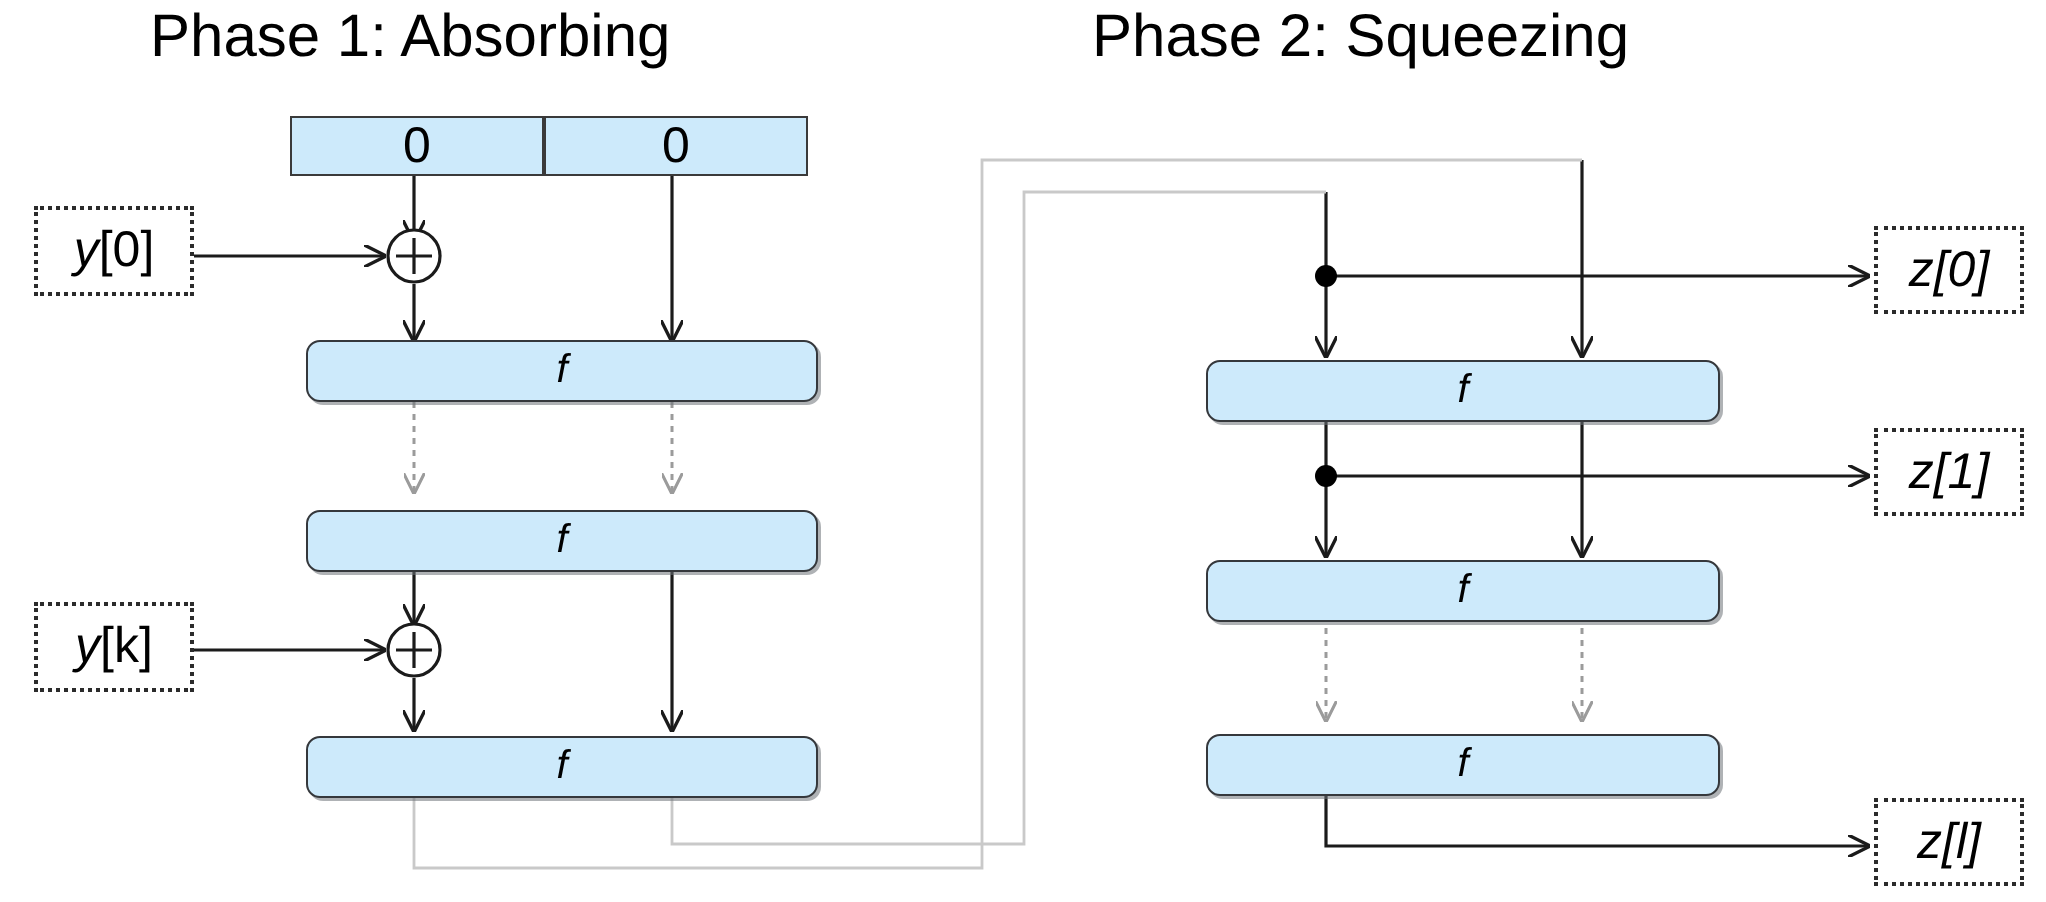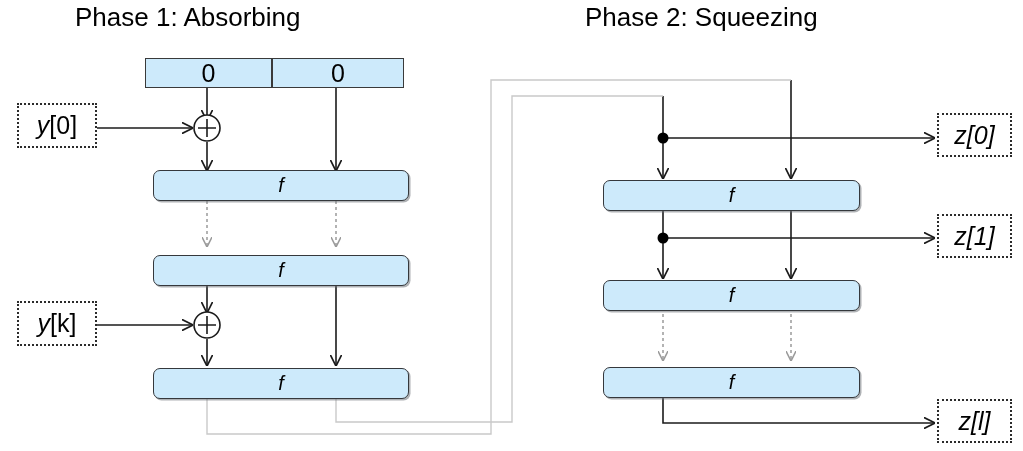--- a/index.html
+++ b/index.html
@@ -3,27 +3,27 @@
 <meta charset="utf-8">
 <style>
   html,body{margin:0;padding:0;background:#ffffff;}
   body{width:1023px;height:451px;overflow:hidden;
        font-family:"Liberation Sans","DejaVu Sans",sans-serif;}
   #stage{position:relative;width:1023px;height:451px;background:#ffffff;}
   svg#wires{position:absolute;left:0;top:0;width:1023px;height:451px;}
 
   .phase-title{
     position:absolute;
-    font-size:26px;
+    font-size:30px;
     color:#000;
     white-space:nowrap;
     font-family:"Liberation Sans","DejaVu Sans",sans-serif;
   }
   #phase1-title{left:75px;top:2px;}
-  #phase2-title{left:585px;top:2px;}
+  #phase2-title{left:546px;top:2px;}
 
   .state-bar{
     position:absolute;
     background:#cdeafb;
     border:1.3px solid #3a3a3a;
     box-sizing:border-box;
     display:flex;
     align-items:center;
     justify-content:center;
     font-size:25px;

